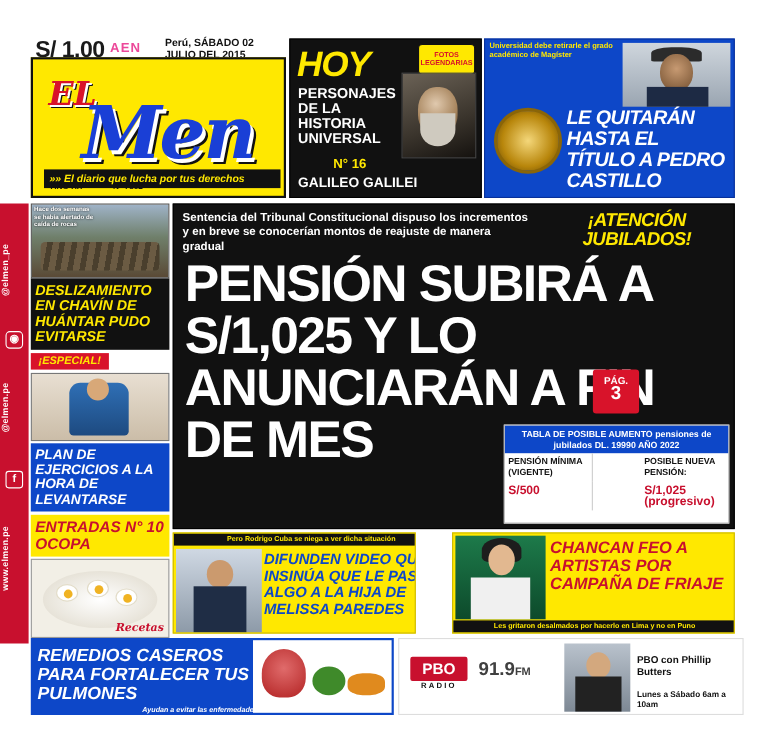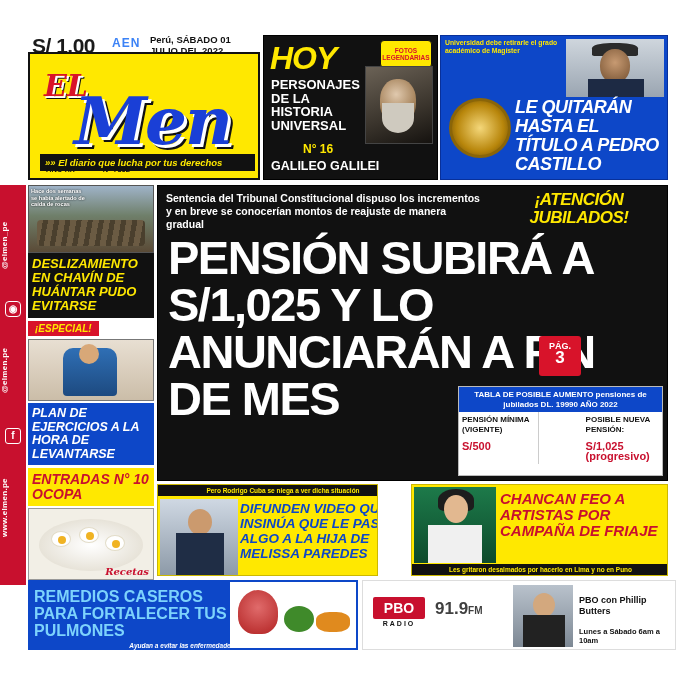--- a/index.html
+++ b/index.html
@@ -11,22 +11,22 @@
   }
   .page { position: relative; width: 696px; height: 673px; background: #fff; }
 
   
   .topbar { position: absolute; left: 0; top: 0; width: 696px; height: 35px; background: #ffffff; }
   .price {
     position: absolute; left: 32px; top: 34px;
     font-size: 21px; font-weight: bold; color: #1a1a1a; letter-spacing: -0.5px;
   }
   .aen-logo {
-    position: absolute; left: 112px; top: 36px;
-    font-size: 12px; font-weight: bold; color: #3b82f6; letter-spacing: 1px;
+    position: absolute; left: 100px; top: 36px;
+    font-size: 12px; font-weight: bold; color: #ec4899; letter-spacing: 1px;
   }
   .date-line {
     position: absolute; left: 150px; top: 34px; width: 110px;
     font-size: 9.5px; font-weight: bold; color: #111; line-height: 11px;
   }
   .directora {
     position: absolute; left: 150px; top: 57px; width: 115px;
     font-size: 7.5px; font-weight: bold; color: #333; line-height: 9px; text-align: center;
   }
 
@@ -306,21 +306,21 @@
     color: #ffe800; font-size: 6.5px; font-weight: bold; text-align: center; padding: 2px;
   }
 
   
   .remedios {
     position: absolute; left: 28px; top: 580px; width: 330px; height: 70px;
     background: #0d47c8; overflow: hidden;
   }
   .rem-text {
     position: absolute; left: 6px; top: 8px; width: 196px;
-    color: #7dd3fc; font-size: 16px; font-weight: bold; line-height: 17px; 
+    color: #ffffff; font-size: 16px; font-weight: bold; line-height: 17px; font-style: italic;
   }
   .rem-img {
     position: absolute; right: 2px; top: 2px; width: 126px; height: 66px;
     background: #fff; overflow: hidden;
   }
   .rem-img .lung { position:absolute; left: 8px; top: 8px; width: 40px; height: 44px;
     background: radial-gradient(circle at 50% 40%, #e06b6b 0%, #b22222 100%); border-radius: 50% 50% 40% 40%; }
   .rem-img .veg1 { position:absolute; left: 54px; top: 24px; width: 30px; height: 26px; background:#3f8a2a; border-radius:50%;}
   .rem-img .veg2 { position:absolute; left: 86px; top: 30px; width: 34px; height: 20px; background:#e08a1e; border-radius:40%;}
   .rem-foot {
@@ -356,21 +356,21 @@
   .footer-strip { position: absolute; left:0; bottom:0; width: 696px; height: 18px; background:#fff; }
 </style>
 </head>
 <body>
 
 <div class="page">
 
   <div class="topbar"></div>
   <div class="price">S/ 1.00</div>
   <div class="aen-logo">AEN</div>
-  <div class="date-line">Perú, SÁBADO 01 JULIO DEL 2022</div>
+  <div class="date-line">Perú, SÁBADO 02 JULIO DEL 2015</div>
   <div class="directora">
     <span>DIRECTORA:</span><br>
     <span>PATRICIA MEDINA</span>
   </div>
 
   <div class="masthead">
     <div class="mh-el">EL</div>
     <div class="mh-men">Men</div>
     <div class="mh-slogan">»» El diario que lucha por tus derechos</div>
     <div class="mh-foot">

